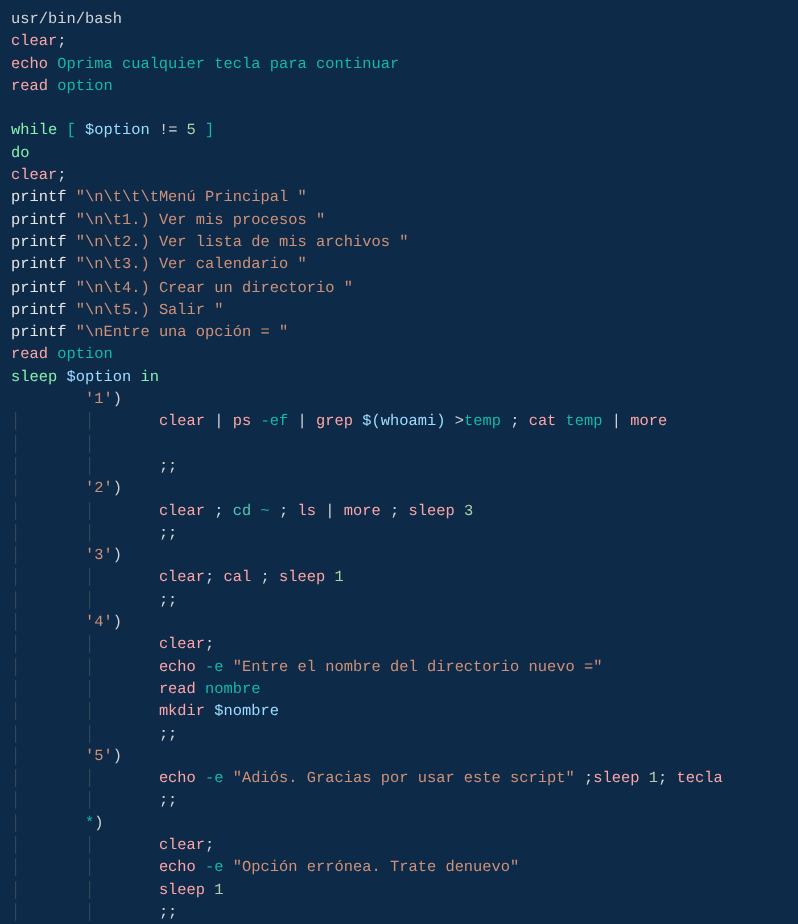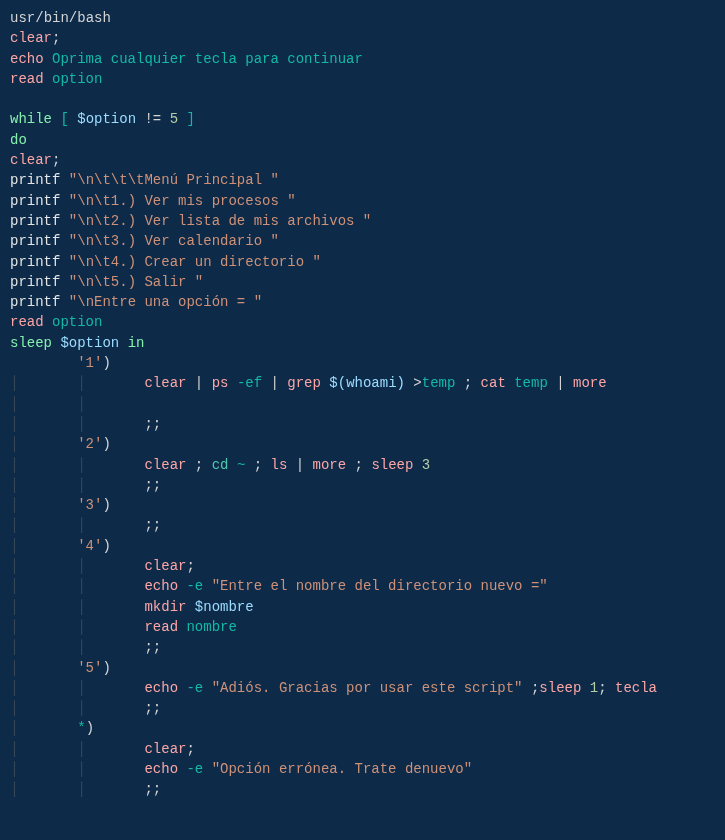--- a/index.html
+++ b/index.html
@@ -51,31 +51,33 @@
 <div class="line"><span class="guide">        </span><span class="str">'1'</span><span class="punct">)</span></div>
 <div class="line"><span class="guide">│       </span><span class="guide">│       </span><span class="cmd">clear</span><span class="op"> | </span><span class="cmd">ps</span><span class="text"> -ef</span><span class="op"> | </span><span class="cmd">grep</span><span class="var"> $(whoami)</span><span class="op"> &gt;</span><span class="text">temp </span><span class="punct">; </span><span class="cmd">cat</span><span class="text"> temp </span><span class="op">| </span><span class="cmd">more</span></div>
 <div class="line"><span class="guide">│       </span><span class="guide">│       </span></div>
 <div class="line"><span class="guide">│       </span><span class="guide">│       </span><span class="punct">;;</span></div>
 
 <div class="line"><span class="guide">│       </span><span class="str">'2'</span><span class="punct">)</span></div>
 <div class="line"><span class="guide">│       </span><span class="guide">│       </span><span class="cmd">clear</span><span class="punct"> ; </span><span class="builtin">cd</span><span class="text"> ~ </span><span class="punct">; </span><span class="cmd">ls</span><span class="op"> | </span><span class="cmd">more</span><span class="punct"> ; </span><span class="cmd">sleep</span><span class="num"> 3</span></div>
 <div class="line"><span class="guide">│       </span><span class="guide">│       </span><span class="punct">;;</span></div>
 
 <div class="line"><span class="guide">│       </span><span class="str">'3'</span><span class="punct">)</span></div>
+<div class="line"><span class="guide">│       </span><span class="guide">│       </span><span class="cmd">clear</span><span class="punct">; </span><span class="cmd">cal</span><span class="punct"> ; </span><span class="cmd">sleep</span><span class="num"> 1</span></div>
 <div class="line"><span class="guide">│       </span><span class="guide">│       </span><span class="punct">;;</span></div>
 
 <div class="line"><span class="guide">│       </span><span class="str">'4'</span><span class="punct">)</span></div>
 <div class="line"><span class="guide">│       </span><span class="guide">│       </span><span class="cmd">clear</span><span class="punct">;</span></div>
 <div class="line"><span class="guide">│       </span><span class="guide">│       </span><span class="cmd">echo</span><span class="text"> -e</span><span class="str"> "Entre el nombre del directorio nuevo ="</span></div>
+<div class="line"><span class="guide">│       </span><span class="guide">│       </span><span class="cmd">read</span><span class="text"> nombre</span></div>
 <div class="line"><span class="guide">│       </span><span class="guide">│       </span><span class="cmd">mkdir</span><span class="var"> $nombre</span></div>
-<div class="line"><span class="guide">│       </span><span class="guide">│       </span><span class="cmd">read</span><span class="text"> nombre</span></div>
 <div class="line"><span class="guide">│       </span><span class="guide">│       </span><span class="punct">;;</span></div>
 
 <div class="line"><span class="guide">│       </span><span class="str">'5'</span><span class="punct">)</span></div>
 <div class="line"><span class="guide">│       </span><span class="guide">│       </span><span class="cmd">echo</span><span class="text"> -e</span><span class="str"> "Adiós. Gracias por usar este script"</span><span class="punct"> ;</span><span class="cmd">sleep</span><span class="num"> 1</span><span class="punct">; </span><span class="cmd">tecla</span></div>
 <div class="line"><span class="guide">│       </span><span class="guide">│       </span><span class="punct">;;</span></div>
 
 <div class="line"><span class="guide">│       </span><span class="text">*</span><span class="punct">)</span></div>
 <div class="line"><span class="guide">│       </span><span class="guide">│       </span><span class="cmd">clear</span><span class="punct">;</span></div>
 <div class="line"><span class="guide">│       </span><span class="guide">│       </span><span class="cmd">echo</span><span class="text"> -e</span><span class="str"> "Opción errónea. Trate denuevo"</span></div>
+<div class="line"><span class="guide">│       </span><span class="guide">│       </span><span class="cmd">sleep</span><span class="num"> 1</span></div>
 <div class="line"><span class="guide">│       </span><span class="guide">│       </span><span class="punct">;;</span></div>
 
 </div>
 
 </body></html>

